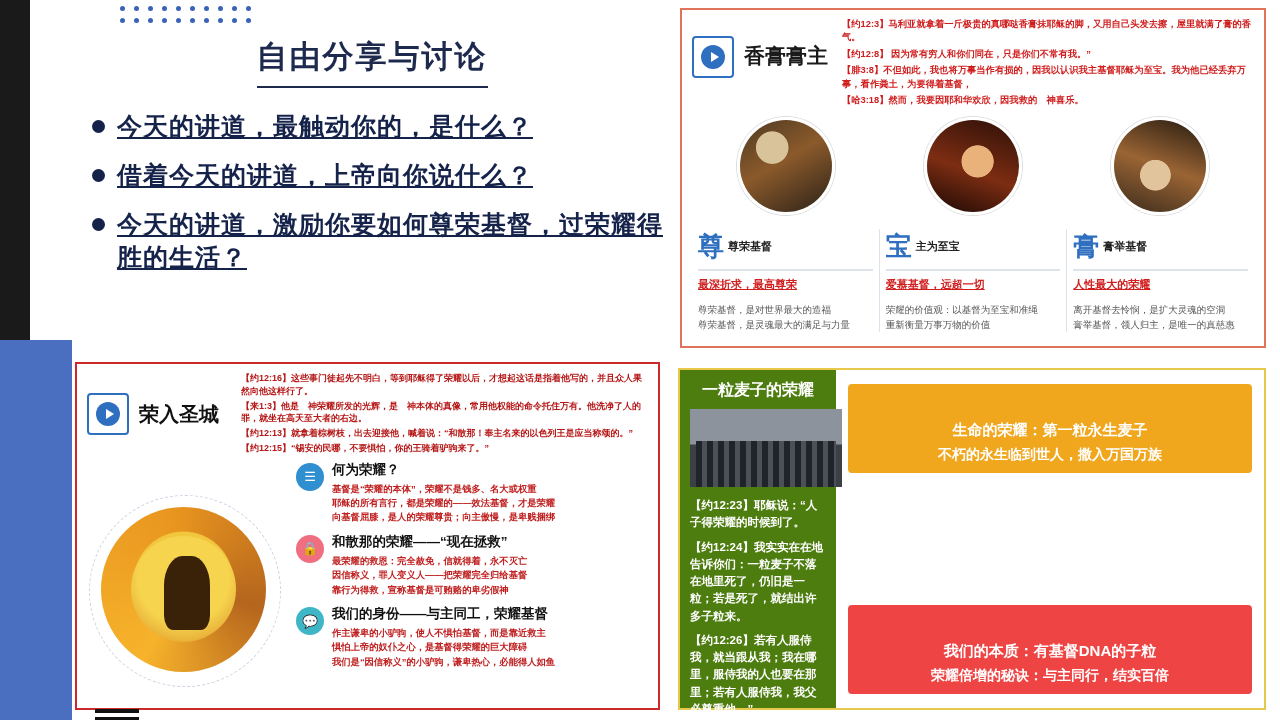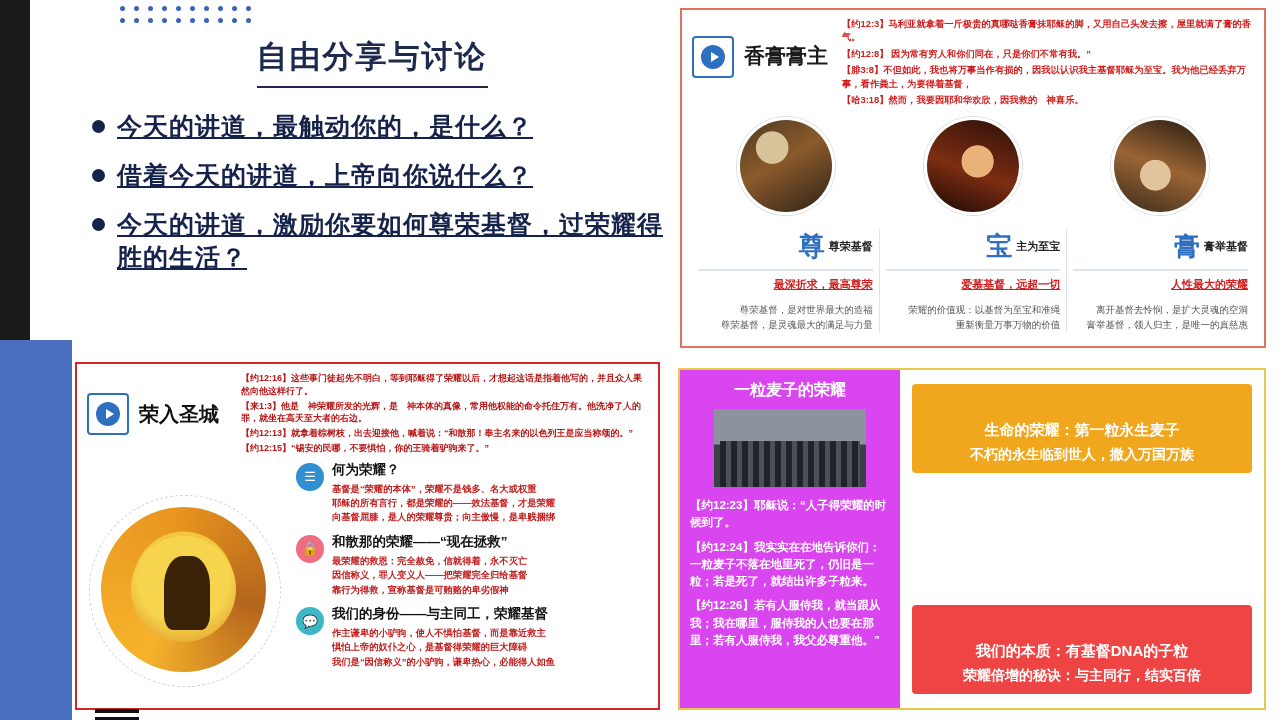--- a/index.html
+++ b/index.html
@@ -62,21 +62,21 @@
       radial-gradient(circle at 35% 30%, #d8c39a 0 18%, transparent 19%),
       linear-gradient(150deg,#4c3a22 0%,#8b5a2b 45%,#2b2118 100%);}
   .art2{width:100%;height:100%;background:
       radial-gradient(circle at 55% 45%, #e8b27a 0 22%, transparent 23%),
       linear-gradient(200deg,#2b0f08 0%,#7d2d12 55%,#190805 100%);}
   .art3{width:100%;height:100%;background:
       radial-gradient(circle at 45% 60%, #e2c49c 0 20%, transparent 21%),
       linear-gradient(20deg,#3a2b1c 0%,#9a6434 50%,#241a10 100%);}
 
   .tr-cols{display:flex;margin-top:14px;}
-  .tr-col{flex:1;text-align:right;padding:0 6px;border-right:1px solid #dde3ec;}
+  .tr-col{flex:1;text-align:left;padding:0 6px;border-right:1px solid #dde3ec;}
   .tr-col:last-child{border-right:none;}
   .tr-col .big{font-size:26px;font-weight:bold;display:inline-block;vertical-align:middle;}
   .c1 .big{color:#2f6fc0;}
   .c2 .big{color:#2f6fc0;}
   .c3 .big{color:#2f6fc0;}
   .tr-col .sub{font-size:11px;color:#222;font-weight:bold;display:inline-block;vertical-align:middle;margin-left:4px;}
   .tr-col .bar{height:2px;background:#dfe4ec;margin:5px 0 6px;}
   .tr-col .red{font-size:11px;color:#d01e1e;font-weight:bold;text-decoration:underline;margin-bottom:10px;}
   .tr-col .gray{font-size:9.5px;color:#555;line-height:1.6;}
 
@@ -109,21 +109,21 @@
   .blk{display:flex;margin-bottom:8px;}
   .bicon{width:28px;height:28px;border-radius:50%;flex:none;margin-right:8px;margin-top:2px;display:flex;align-items:center;justify-content:center;color:#fff;font-size:13px;}
   .bi1{background:#2f8fd0;}
   .bi2{background:#ef6f81;}
   .bi3{background:#3fb6c6;}
   .bk-title{font-size:13.5px;font-weight:bold;color:#111;margin-bottom:3px;}
   .bk-lines{font-size:9.3px;color:#c02020;font-weight:bold;line-height:1.55;}
 
   
   .p-br{left:678px;top:368px;width:588px;height:342px;border:2px solid #e8c84a;padding:0;display:flex;}
-  .br-left{width:220px;background:#d946ef;color:#fff;padding:10px 10px 0;box-sizing:border-box;}
+  .br-left{width:156px;background:#4d7c0f;color:#fff;padding:10px 10px 0;box-sizing:border-box;}
   .br-left h3{margin:0 0 8px;font-size:16px;font-weight:bold;text-align:center;}
   .br-photo{width:152px;height:78px;margin:0 auto 10px;background:
       linear-gradient(180deg,#8d939c 0 45%,#3b3f46 46% 100%);position:relative;overflow:hidden;}
   .br-photo:after{content:"";position:absolute;left:6px;bottom:0;right:6px;height:46px;
       background:repeating-linear-gradient(90deg,#20242a 0 6px,#4c5158 6px 11px);}
   .br-verses{font-size:11.5px;line-height:1.5;color:#fff;font-weight:bold;}
   .br-verses p{margin:0 0 7px 0;}
   .br-right{flex:1;background:#fff;padding:14px 12px;box-sizing:border-box;display:flex;flex-direction:column;justify-content:space-between;}
   .card{border-radius:4px;padding:9px 10px;color:#fff;text-align:center;}
   .card .t{font-size:15px;font-weight:bold;margin-bottom:6px;margin-top:28px;}

